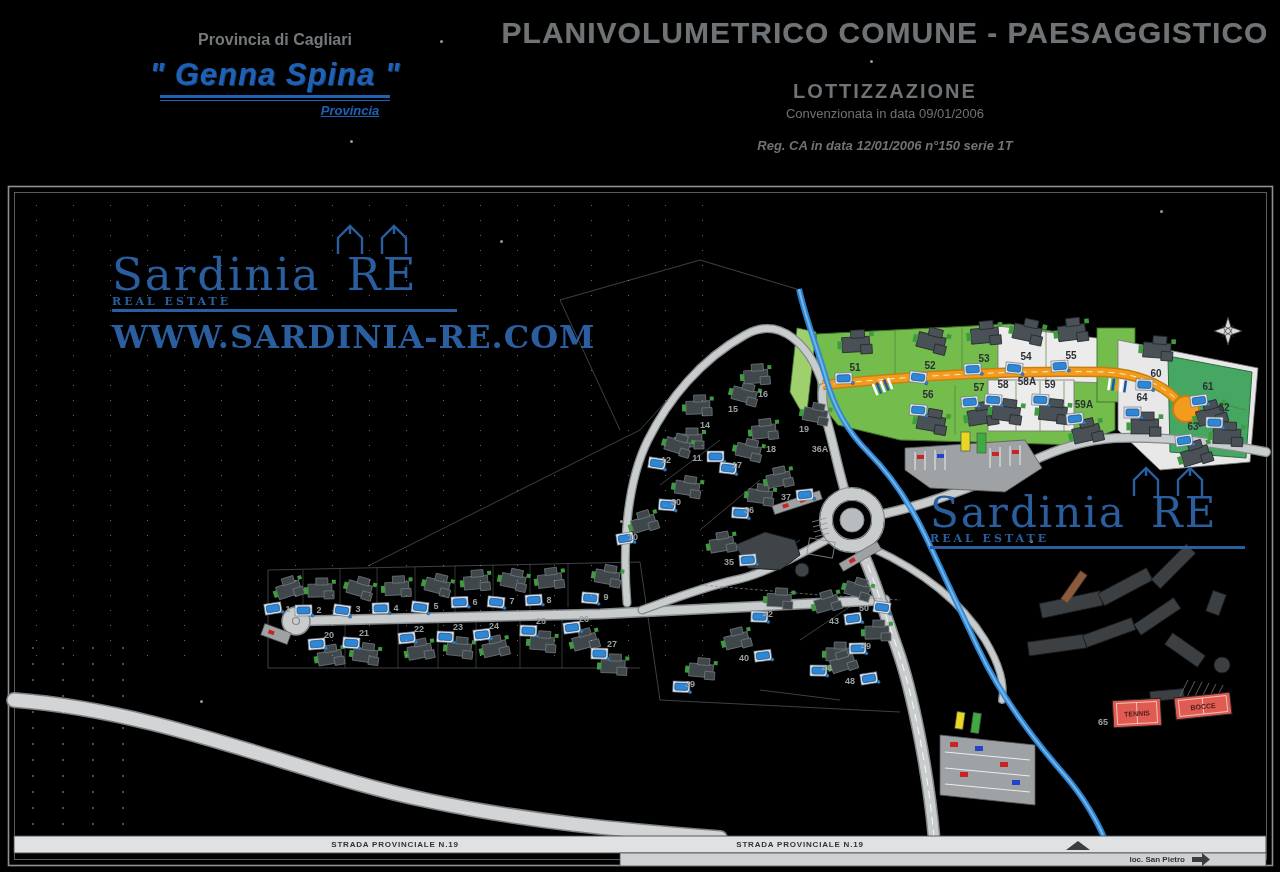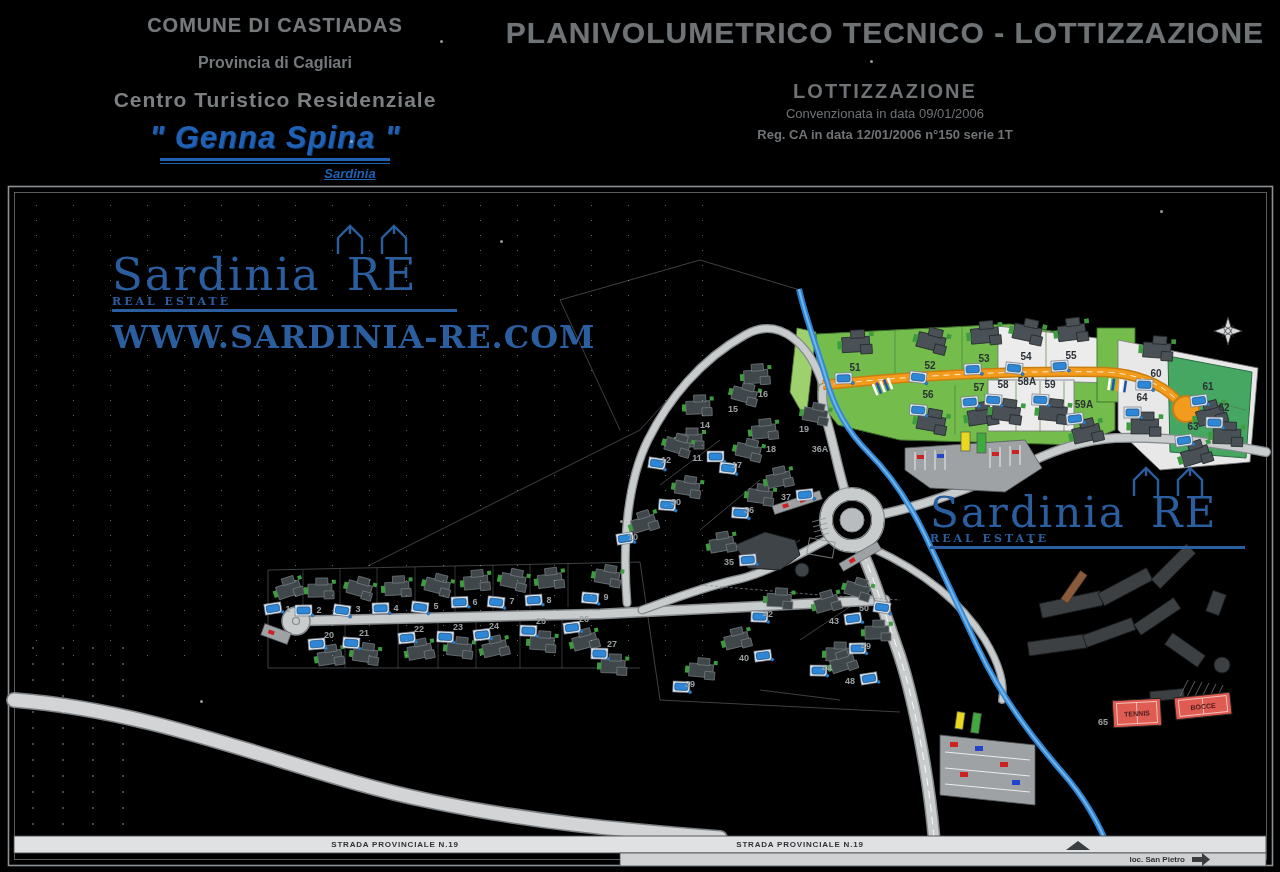--- a/index.html
+++ b/index.html
@@ -14,21 +14,21 @@
           letter-spacing:1px;text-shadow:1px 1px 0 #123a6b;}
   .resort-line{height:3px;background:#1f62b5;width:230px;margin:2px auto 0 auto;}
   .resort-line2{height:1px;background:#1f62b5;width:230px;margin:2px auto 0 auto;}
   .residence{font-size:13px;font-weight:bold;font-style:italic;color:#1f62b5;margin-top:2px;
              margin-left:150px;text-decoration:underline;}
   .hdr-right{position:absolute;left:495px;top:16px;width:780px;text-align:center;color:#6f7376;}
   .main-title{font-size:30px;font-weight:bold;letter-spacing:1px;text-shadow:0 0 1px #3a3d3f;white-space:nowrap;}
   .sub-block{margin-top:30px;}
   .lott{font-size:20px;font-weight:bold;letter-spacing:2px;}
   .conv{font-size:13px;font-weight:normal;margin-top:3px;}
-  .reg{font-size:13px;font-weight:bold;margin-top:6px;}
+  .reg{font-size:13px;font-weight:bold;margin-top:17px;font-style:italic;}
   
   #map{position:absolute;left:0;top:0;width:1280px;height:872px;}
   .texture{position:absolute;left:18px;top:198px;width:710px;height:460px;opacity:.55;
     background-image:radial-gradient(circle,rgba(230,232,234,.8) .8px,transparent 1px);
     background-size:37px 15px;pointer-events:none;}
   .texture2{position:absolute;left:18px;top:640px;width:120px;height:200px;opacity:.4;
     background-image:radial-gradient(circle,rgba(230,232,234,.8) .8px,transparent 1px);
     background-size:30px 16px;pointer-events:none;}
   .speck{position:absolute;width:3px;height:3px;border-radius:50%;background:#c9ccce;opacity:.75;}
   
@@ -39,31 +39,29 @@
   .wm-site{font-size:32px;font-weight:bold;letter-spacing:1px;margin-top:6px;white-space:nowrap;}
   .wm-houses{position:absolute;}
   text{font-family:"Liberation Sans",sans-serif;}
 </style>
 </head>
 <body>
 
 <div id="stage">
 
   <div class="hdr-left">
-    <div class="muni">COMUNE DI CASTIADAS</div>
     <div class="prov">Provincia di Cagliari</div>
-    <div class="ctr">Centro Turistico Residenziale</div>
     <div class="resort">" Genna Spina "</div>
     <div class="resort-line"></div>
     <div class="resort-line2"></div>
-    <div class="residence">Sardinia</div>
+    <div class="residence">Provincia</div>
   </div>
 
   <div class="hdr-right">
-    <div class="main-title">PLANIVOLUMETRICO TECNICO - LOTTIZZAZIONE</div>
+    <div class="main-title">PLANIVOLUMETRICO COMUNE - PAESAGGISTICO</div>
     <div class="sub-block">
       <div class="lott">LOTTIZZAZIONE</div>
       <div class="conv">Convenzionata in data 09/01/2006</div>
       <div class="reg">Reg. CA in data 12/01/2006 n°150 serie 1T</div>
     </div>
   </div>
 
   <div class="speck" style="left:440px;top:40px"></div>
   <div class="speck" style="left:870px;top:60px"></div>
   <div class="speck" style="left:1160px;top:210px"></div>

